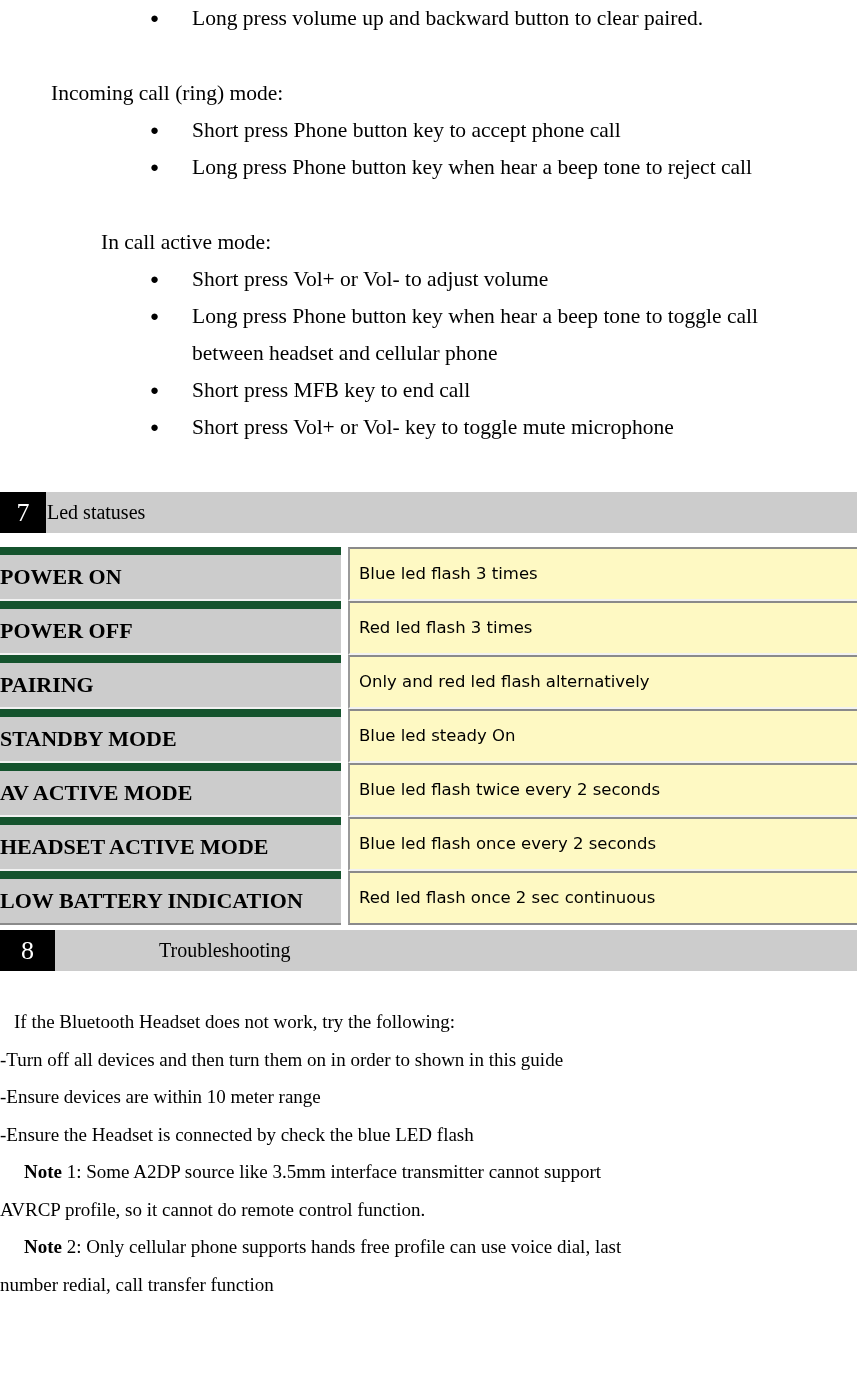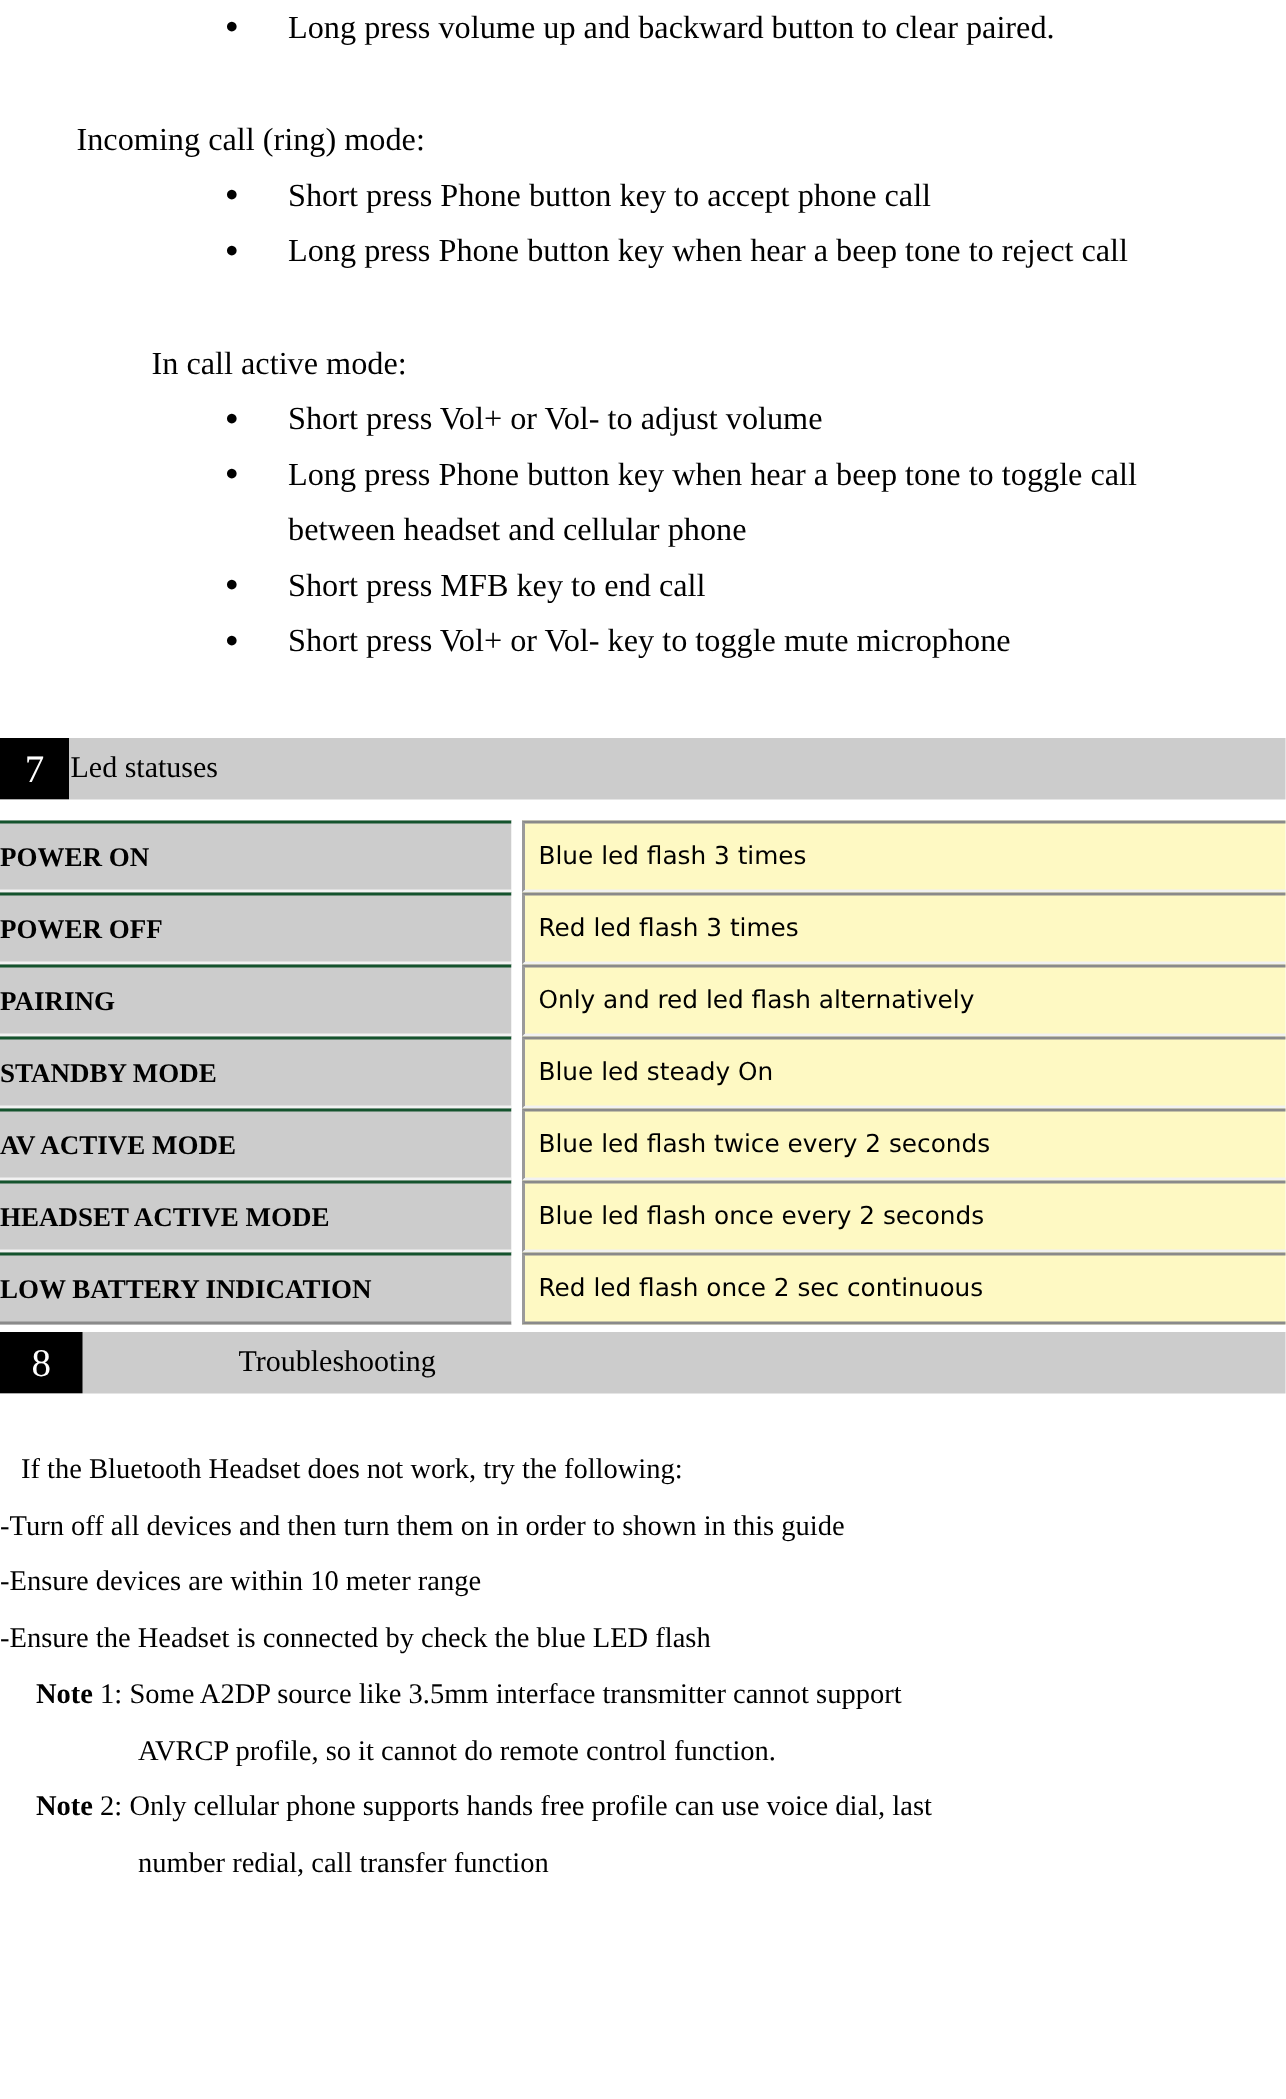--- a/index.html
+++ b/index.html
@@ -91,24 +91,24 @@
     margin: 0;
     table-layout: fixed;
   }
   .led-table td {
     vertical-align: middle;
     padding: 0;
   }
   .led-row-key {
     background: #cccccc;
     width: 337px;
-    border-top: 2px solid #14532d;
+    border-top: 8px solid #14532d;
     border-bottom: 2px solid #f2f2f2;
     font-weight: bold;
-    font-size: 18px;
+    font-size: 22px;
     line-height: 24px;
     padding: 10px 4px 10px 0px !important;
     font-family: "Liberation Serif", "DejaVu Serif", serif;
   }
   .led-spacer {
     width: 7px;
     background: #ffffff;
     border: none;
   }
   .led-row-val {
@@ -125,21 +125,21 @@
   .led-table tr:last-child .led-row-val {
     border-bottom: 2px solid #8a8a8a;
   }
 
   
   .ts-line {
     font-size: 19px;
     line-height: 37.5px;
   }
   .ts-line.lead { padding-left: 14px; }
-  .ts-line.hang { padding-left: 92px; }
+  .ts-line.hang { }
   .ts-line b { font-weight: bold; padding-left: 24px; }
 </style>
 </head>
 <body>
 
 <div class="page">
 
   <div>
 
     <div class="bullet-row">

